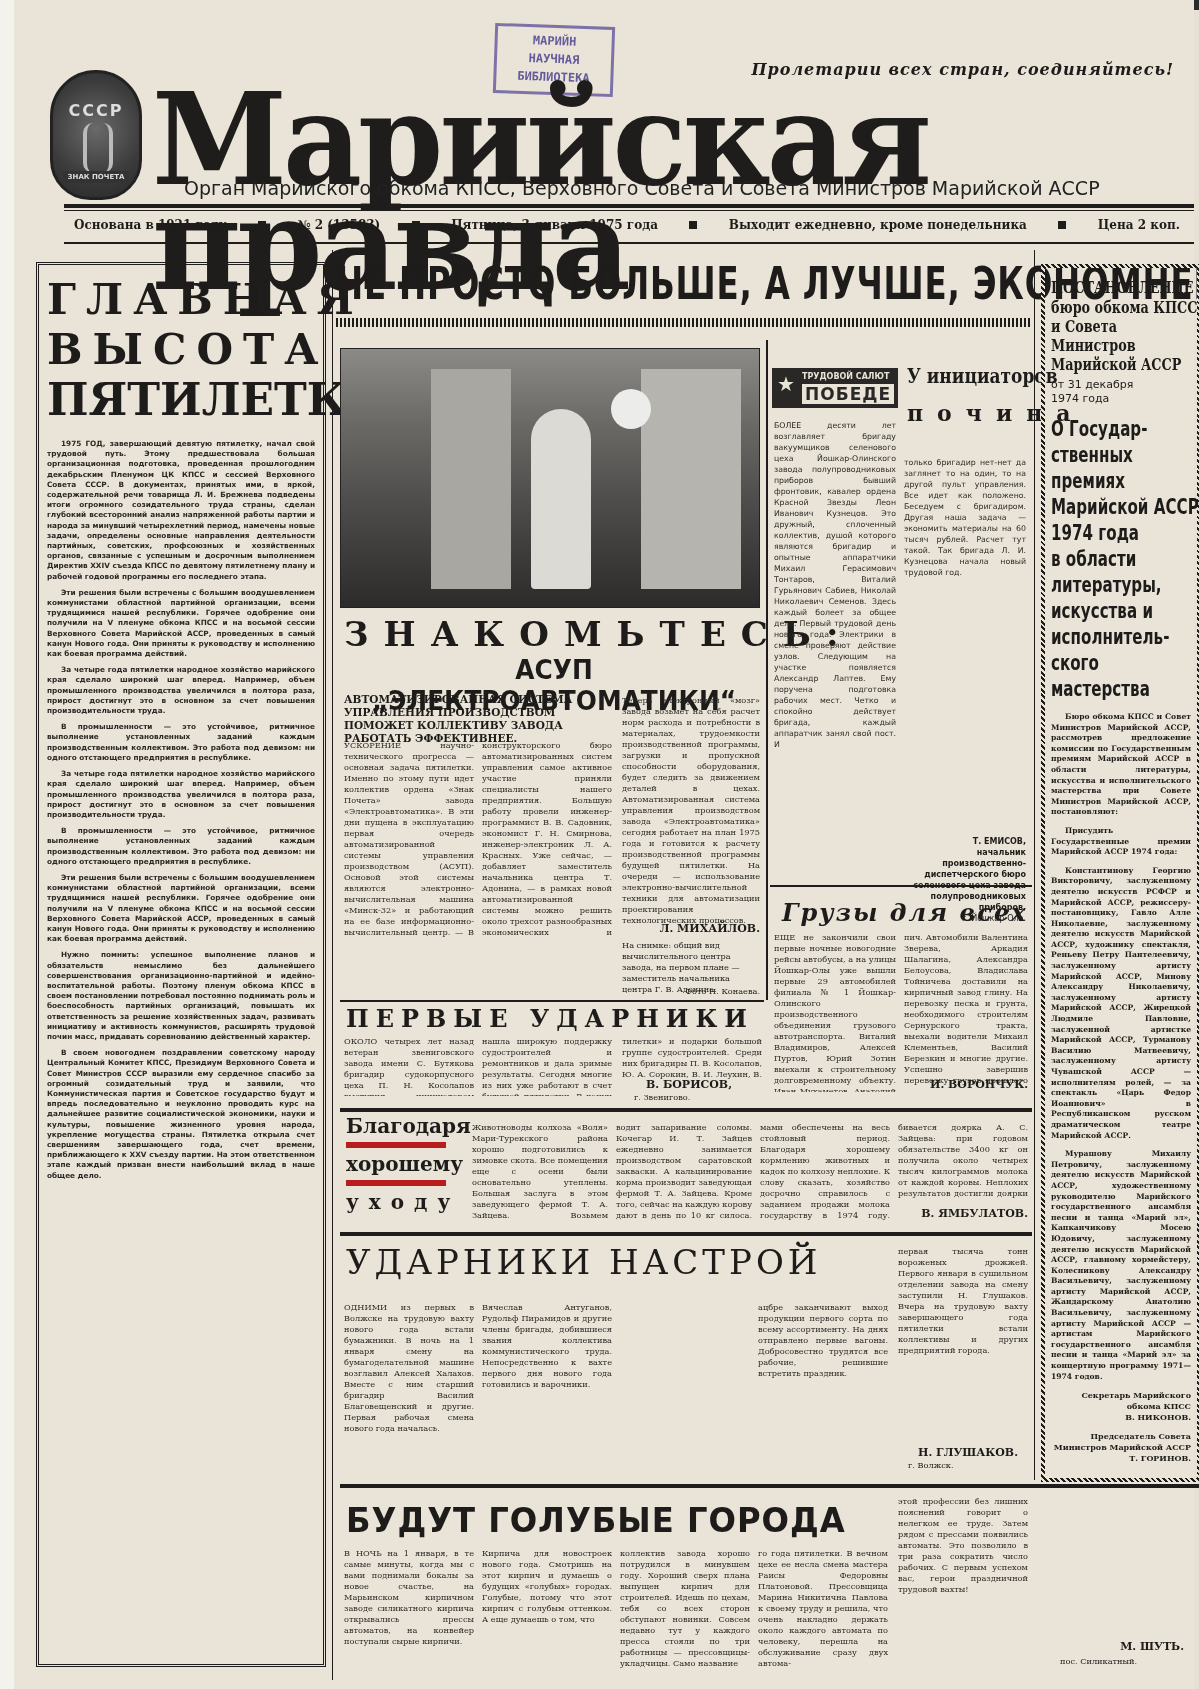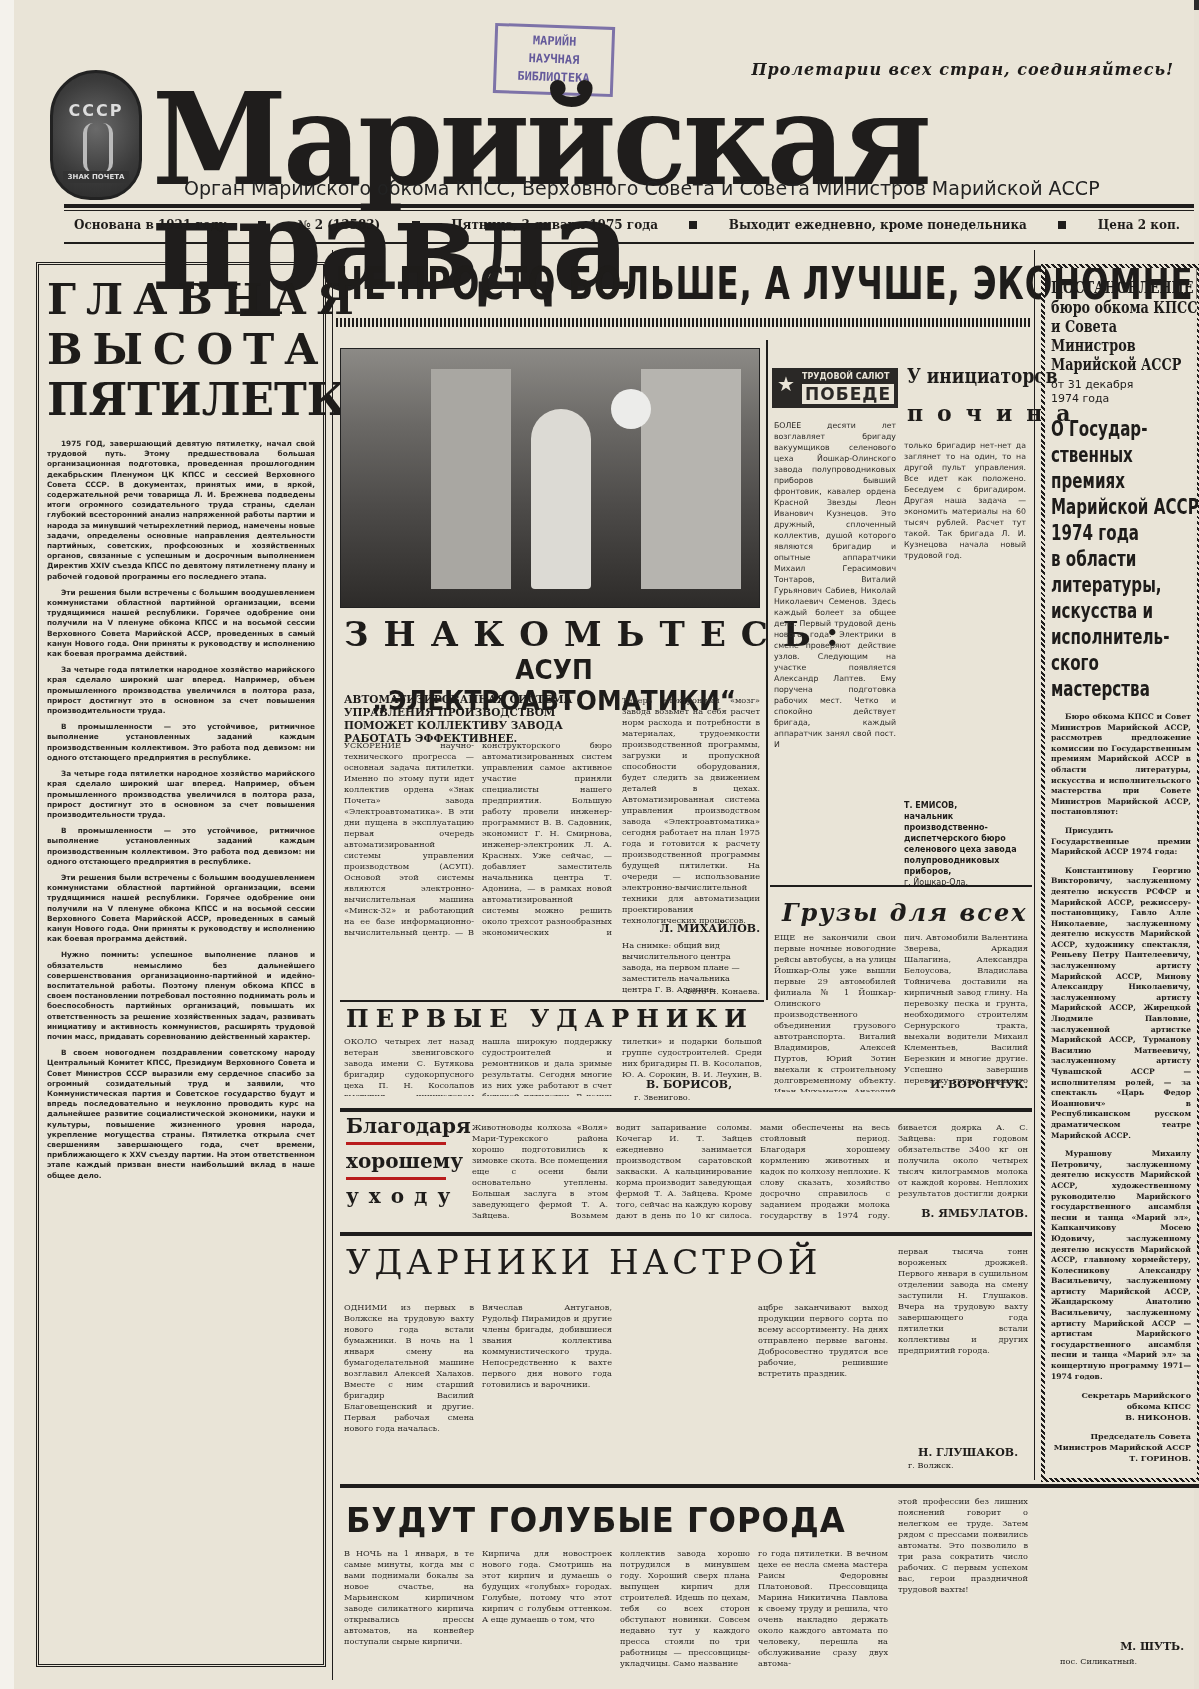--- a/index.html
+++ b/index.html
@@ -81,21 +81,21 @@
   .salute-logo .s1 { position: absolute; left: 30px; top: 4px; font: bold 8px "DejaVu Sans", sans-serif; background: #2a2826; }
   .salute-logo .s2 { position: absolute; left: 30px; top: 16px; font: bold 17px "DejaVu Sans", sans-serif; letter-spacing: 1px; background: #e9e4d7; color: #2a2826; padding: 0 3px; }
   .salute-logo .star { position: absolute; left: 5px; top: 4px; font: 20px "DejaVu Sans", sans-serif; }
   .init-title { position: absolute; left: 893px; top: 364px; font: bold 20px "DejaVu Serif", serif; transform: scaleX(0.85); transform-origin: left top; }
   .init-sub { position: absolute; left: 893px; top: 400px; font: bold 22px "DejaVu Serif", serif; letter-spacing: 14px; }
 
   .gruz { position: absolute; left: 768px; top: 898px; font: italic bold 24px "DejaVu Serif", serif; letter-spacing: 2px; }
   .pervye { position: absolute; left: 332px; top: 1004px; font: bold 24px "DejaVu Serif", serif; letter-spacing: 7px; }
 
   .blagodarya { position: absolute; left: 332px; top: 1110px; width: 100px; }
-  .blagodarya div { font: bold 20px "DejaVu Serif", serif; text-align: center; padding: 4px 0; border-bottom: 3px solid #b91c1c; }
+  .blagodarya div { font: bold 20px "DejaVu Serif", serif; text-align: center; padding: 4px 0; border-bottom: 6px solid #b91c1c; }
   .blagodarya div:last-child { border-bottom: none; letter-spacing: 10px; }
 
   .volzh { position: absolute; left: 332px; top: 1242px; font: 34px "DejaVu Serif", serif; letter-spacing: 4px; }
   .budut { position: absolute; left: 332px; top: 1500px; font: bold 34px "DejaVu Sans", sans-serif; transform: scaleX(0.95); transform-origin: left top; letter-spacing: 1px; }
 
   
   .rightbox { position: absolute; left: 1027px; top: 264px; width: 160px; height: 1218px;
     border: 4px solid transparent;
     border-image: repeating-linear-gradient(45deg, #1f1d1c 0 2px, #e9e4d7 2px 4px) 4;
     padding: 10px 6px;
@@ -185,22 +185,22 @@
   <div class="caption" style="position:absolute;left:608px;top:986px;width:138px;text-align:right">Фото Н. Конаева.</div>
 
   <div class="salute-logo">
     <span class="star">★</span>
     <span class="s1">ТРУДОВОЙ САЛЮТ</span>
     <span class="s2">ПОБЕДЕ</span>
   </div>
   <div class="init-title">У инициаторов</div>
   <div class="init-sub">почина</div>
   <div class="col sans" style="left:760px;top:420px;width:122px;height:450px;overflow:hidden">БОЛЕЕ десяти лет возглавляет бригаду вакуумщиков селенового цеха Йошкар-Олинского завода полупроводниковых приборов бывший фронтовик, кавалер ордена Красной Звезды Леон Иванович Кузнецов. Это дружный, сплоченный коллектив, душой которого являются бригадир и опытные аппаратчики Михаил Герасимович Тонтаров, Виталий Гурьянович Сабиев, Николай Николаевич Семенов. Здесь каждый болеет за общее дело. Первый трудовой день нового года. Электрики в смене проверяют действие узлов. Следующим на участке появляется Александр Лаптев. Ему поручена подготовка рабочих мест. Четко и спокойно действует бригада, каждый аппаратчик занял свой пост. И</div>
-  <div class="col sans" style="left:890px;top:440px;width:122px;height:360px;overflow:hidden">только бригадир нет-нет да заглянет то на один, то на другой пульт управления. Все идет как положено. Беседуем с бригадиром. Другая наша задача — экономить материалы на 60 тысяч рублей. Расчет тут такой. Так бригада Л. И. Кузнецова начала новый трудовой год.</div>
-  <div style="position:absolute;left:890px;top:800px;width:122px;text-align:left;font:bold 8px 'DejaVu Sans',sans-serif;line-height:11px">
+  <div class="col sans" style="left:890px;top:457px;width:122px;height:360px;overflow:hidden">только бригадир нет-нет да заглянет то на один, то на другой пульт управления. Все идет как положено. Беседуем с бригадиром. Другая наша задача — экономить материалы на 60 тысяч рублей. Расчет тут такой. Так бригада Л. И. Кузнецова начала новый трудовой год.</div>
+  <div style="position:absolute;left:890px;top:836px;width:122px;text-align:right;font:bold 8px 'DejaVu Sans',sans-serif;line-height:11px">
     <div>Т. ЕМИСОВ,</div>
     <div>начальник производственно-диспетчерского бюро селенового цеха завода полупроводниковых приборов,</div>
     <div style="font-weight:normal">г. Йошкар-Ола.</div>
   </div>
   <div class="hrule" style="left:756px;top:885px;width:262px;height:2px"></div>
 
   <div class="gruz">Грузы для всех</div>
   <div class="col" style="left:760px;top:932px;width:122px;height:160px;overflow:hidden">ЕЩЕ не закончили свои первые ночные новогодние рейсы автобусы, а на улицы Йошкар-Олы уже вышли первые 29 автомобилей филиала № 1 Йошкар-Олинского производственного объединения грузового автотранспорта. Виталий Владимиров, Алексей Пуртов, Юрий Зотин выехали к строительному долговременному объекту. Иван Мухаметов, Анатолий Степанов и другие доставляли грузы.</div>
   <div class="col" style="left:890px;top:932px;width:124px;height:158px;overflow:hidden">пич. Автомобили Валентина Зверева, Аркадия Шалагина, Александра Белоусова, Владислава Тойничева доставили на кирпичный завод глину. На перевозку песка и грунта, необходимого строителям Сернурского тракта, выехали водители Михаил Клементьев, Василий Березкин и многие другие. Успешно завершив перевозку грузов прошлого года, коллектив производственного объединения грузового автотранспорта взял трудовой ритм завершающего года девятой пятилетки.</div>
   <div class="byline" style="position:absolute;left:890px;top:1078px;width:124px">И. ВОРОНЧУК.</div>

